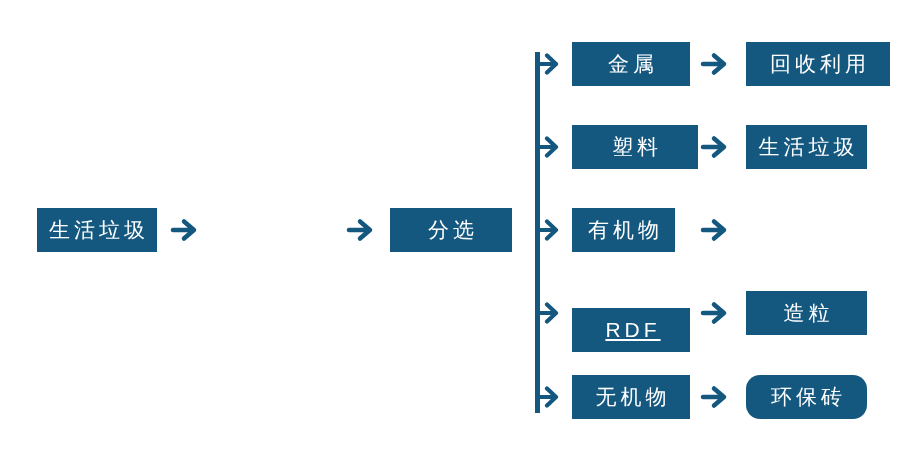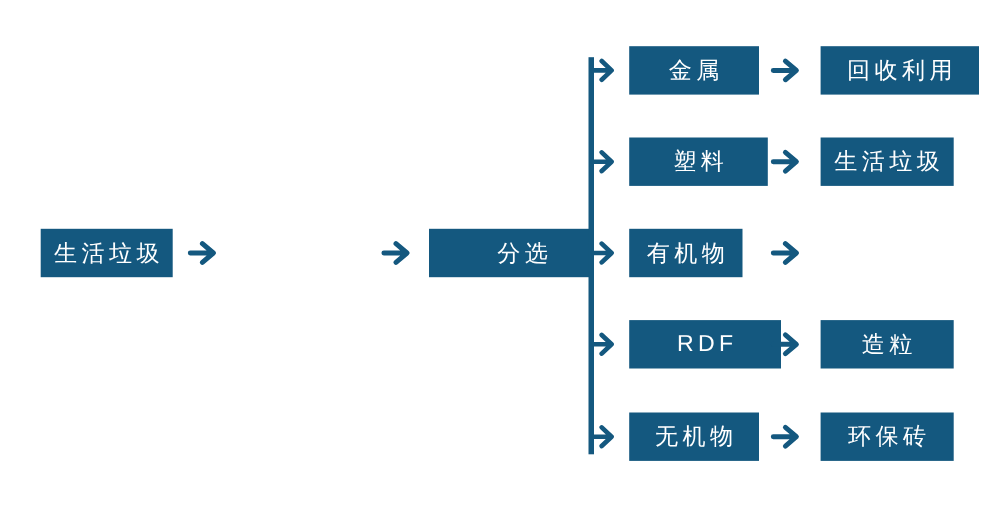--- a/index.html
+++ b/index.html
@@ -53,21 +53,21 @@
 
   <svg class="arrow" style="left:170px; top:218px;" width="30" height="24" viewBox="0 0 30 24">
     <path d="M3 12 H21 M14 3.5 L24 12 L14 20.5" stroke="currentColor" stroke-width="4.5" fill="none" stroke-linecap="round" stroke-linejoin="round"></path>
   </svg>
 
 
   <svg class="arrow" style="left:346px; top:218px;" width="30" height="24" viewBox="0 0 30 24">
     <path d="M3 12 H21 M14 3.5 L24 12 L14 20.5" stroke="currentColor" stroke-width="4.5" fill="none" stroke-linecap="round" stroke-linejoin="round"></path>
   </svg>
 
-  <div class="node blue" style="left:390px; top:208px; width:122px;padding-left:24px;">
+  <div class="node blue" style="left:390px; top:208px; width:122px;">
     <span>分选</span>
   </div>
 
   <div class="trunk"></div>
 
   <svg class="arrow" style="left:538px; top:52px;" width="26" height="24" viewBox="0 0 26 24">
     <path d="M0 12 H15 M9 3.5 L18 12 L9 20.5" stroke="currentColor" stroke-width="4.2" fill="none" stroke-linecap="round" stroke-linejoin="round"></path>
   </svg>
   <div class="node blue" style="left:572px; top:42px; width:118px;">
     <span>金属</span>
@@ -98,36 +98,36 @@
   <div class="node blue" style="left:572px; top:208px; width:103px;">
     <span>有机物</span>
   </div>
   <svg class="arrow" style="left:700px; top:218px;" width="30" height="24" viewBox="0 0 30 24">
     <path d="M3 12 H21 M14 3.5 L24 12 L14 20.5" stroke="currentColor" stroke-width="4.5" fill="none" stroke-linecap="round" stroke-linejoin="round"></path>
   </svg>
 
   <svg class="arrow" style="left:538px; top:301px;" width="26" height="24" viewBox="0 0 26 24">
     <path d="M0 12 H15 M9 3.5 L18 12 L9 20.5" stroke="currentColor" stroke-width="4.2" fill="none" stroke-linecap="round" stroke-linejoin="round"></path>
   </svg>
-  <div class="node blue" style="left:572px; top:291px; width:138px;">
+  <div class="node blue" style="left:572px; top:308px; width:118px;text-decoration:underline;">
     <span>RDF</span>
   </div>
   <svg class="arrow" style="left:700px; top:301px;" width="30" height="24" viewBox="0 0 30 24">
     <path d="M3 12 H21 M14 3.5 L24 12 L14 20.5" stroke="currentColor" stroke-width="4.5" fill="none" stroke-linecap="round" stroke-linejoin="round"></path>
   </svg>
   <div class="node blue" style="left:746px; top:291px; width:121px;">
     <span>造粒</span>
   </div>
 
   <svg class="arrow" style="left:538px; top:385px;" width="26" height="24" viewBox="0 0 26 24">
     <path d="M0 12 H15 M9 3.5 L18 12 L9 20.5" stroke="currentColor" stroke-width="4.2" fill="none" stroke-linecap="round" stroke-linejoin="round"></path>
   </svg>
   <div class="node blue" style="left:572px; top:375px; width:118px;">
     <span>无机物</span>
   </div>
   <svg class="arrow" style="left:700px; top:385px;" width="30" height="24" viewBox="0 0 30 24">
     <path d="M3 12 H21 M14 3.5 L24 12 L14 20.5" stroke="currentColor" stroke-width="4.5" fill="none" stroke-linecap="round" stroke-linejoin="round"></path>
   </svg>
-  <div class="node blue" style="left:746px; top:375px; width:121px;">
+  <div class="node blue" style="left:746px; top:375px; width:121px;border-radius:14px;">
     <span>环保砖</span>
   </div>
 
 </div>
 
 </body></html>

